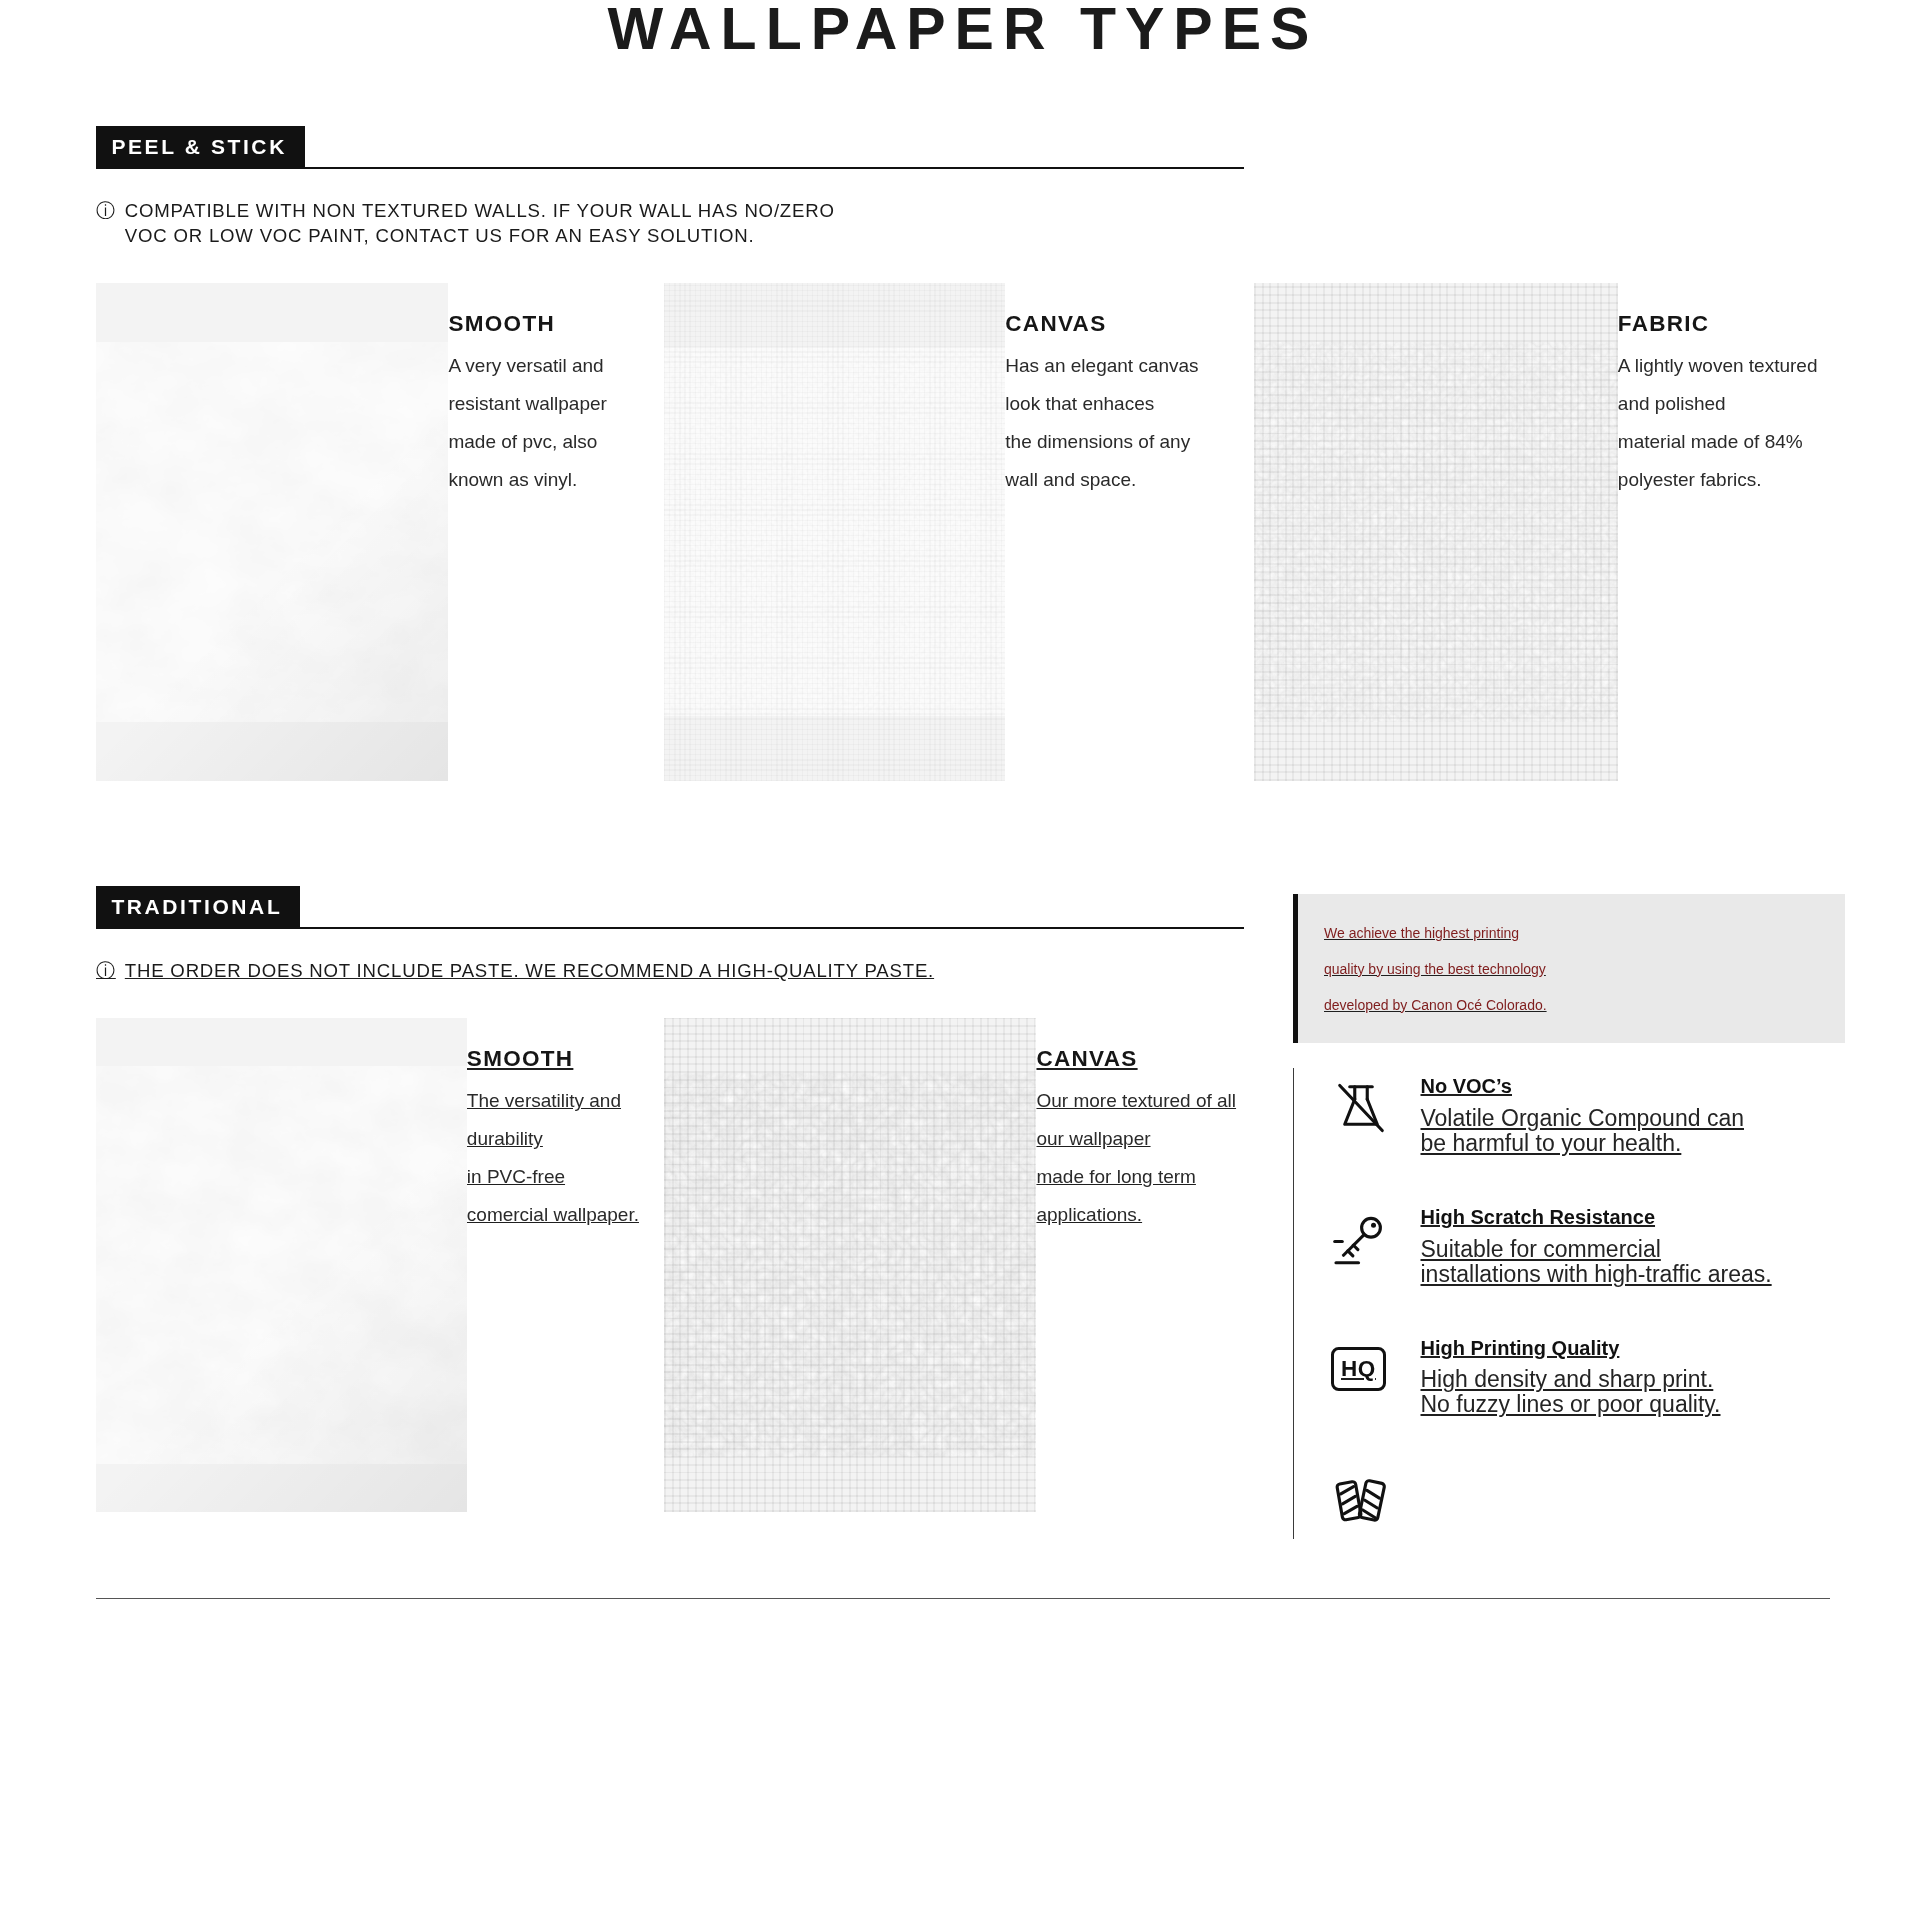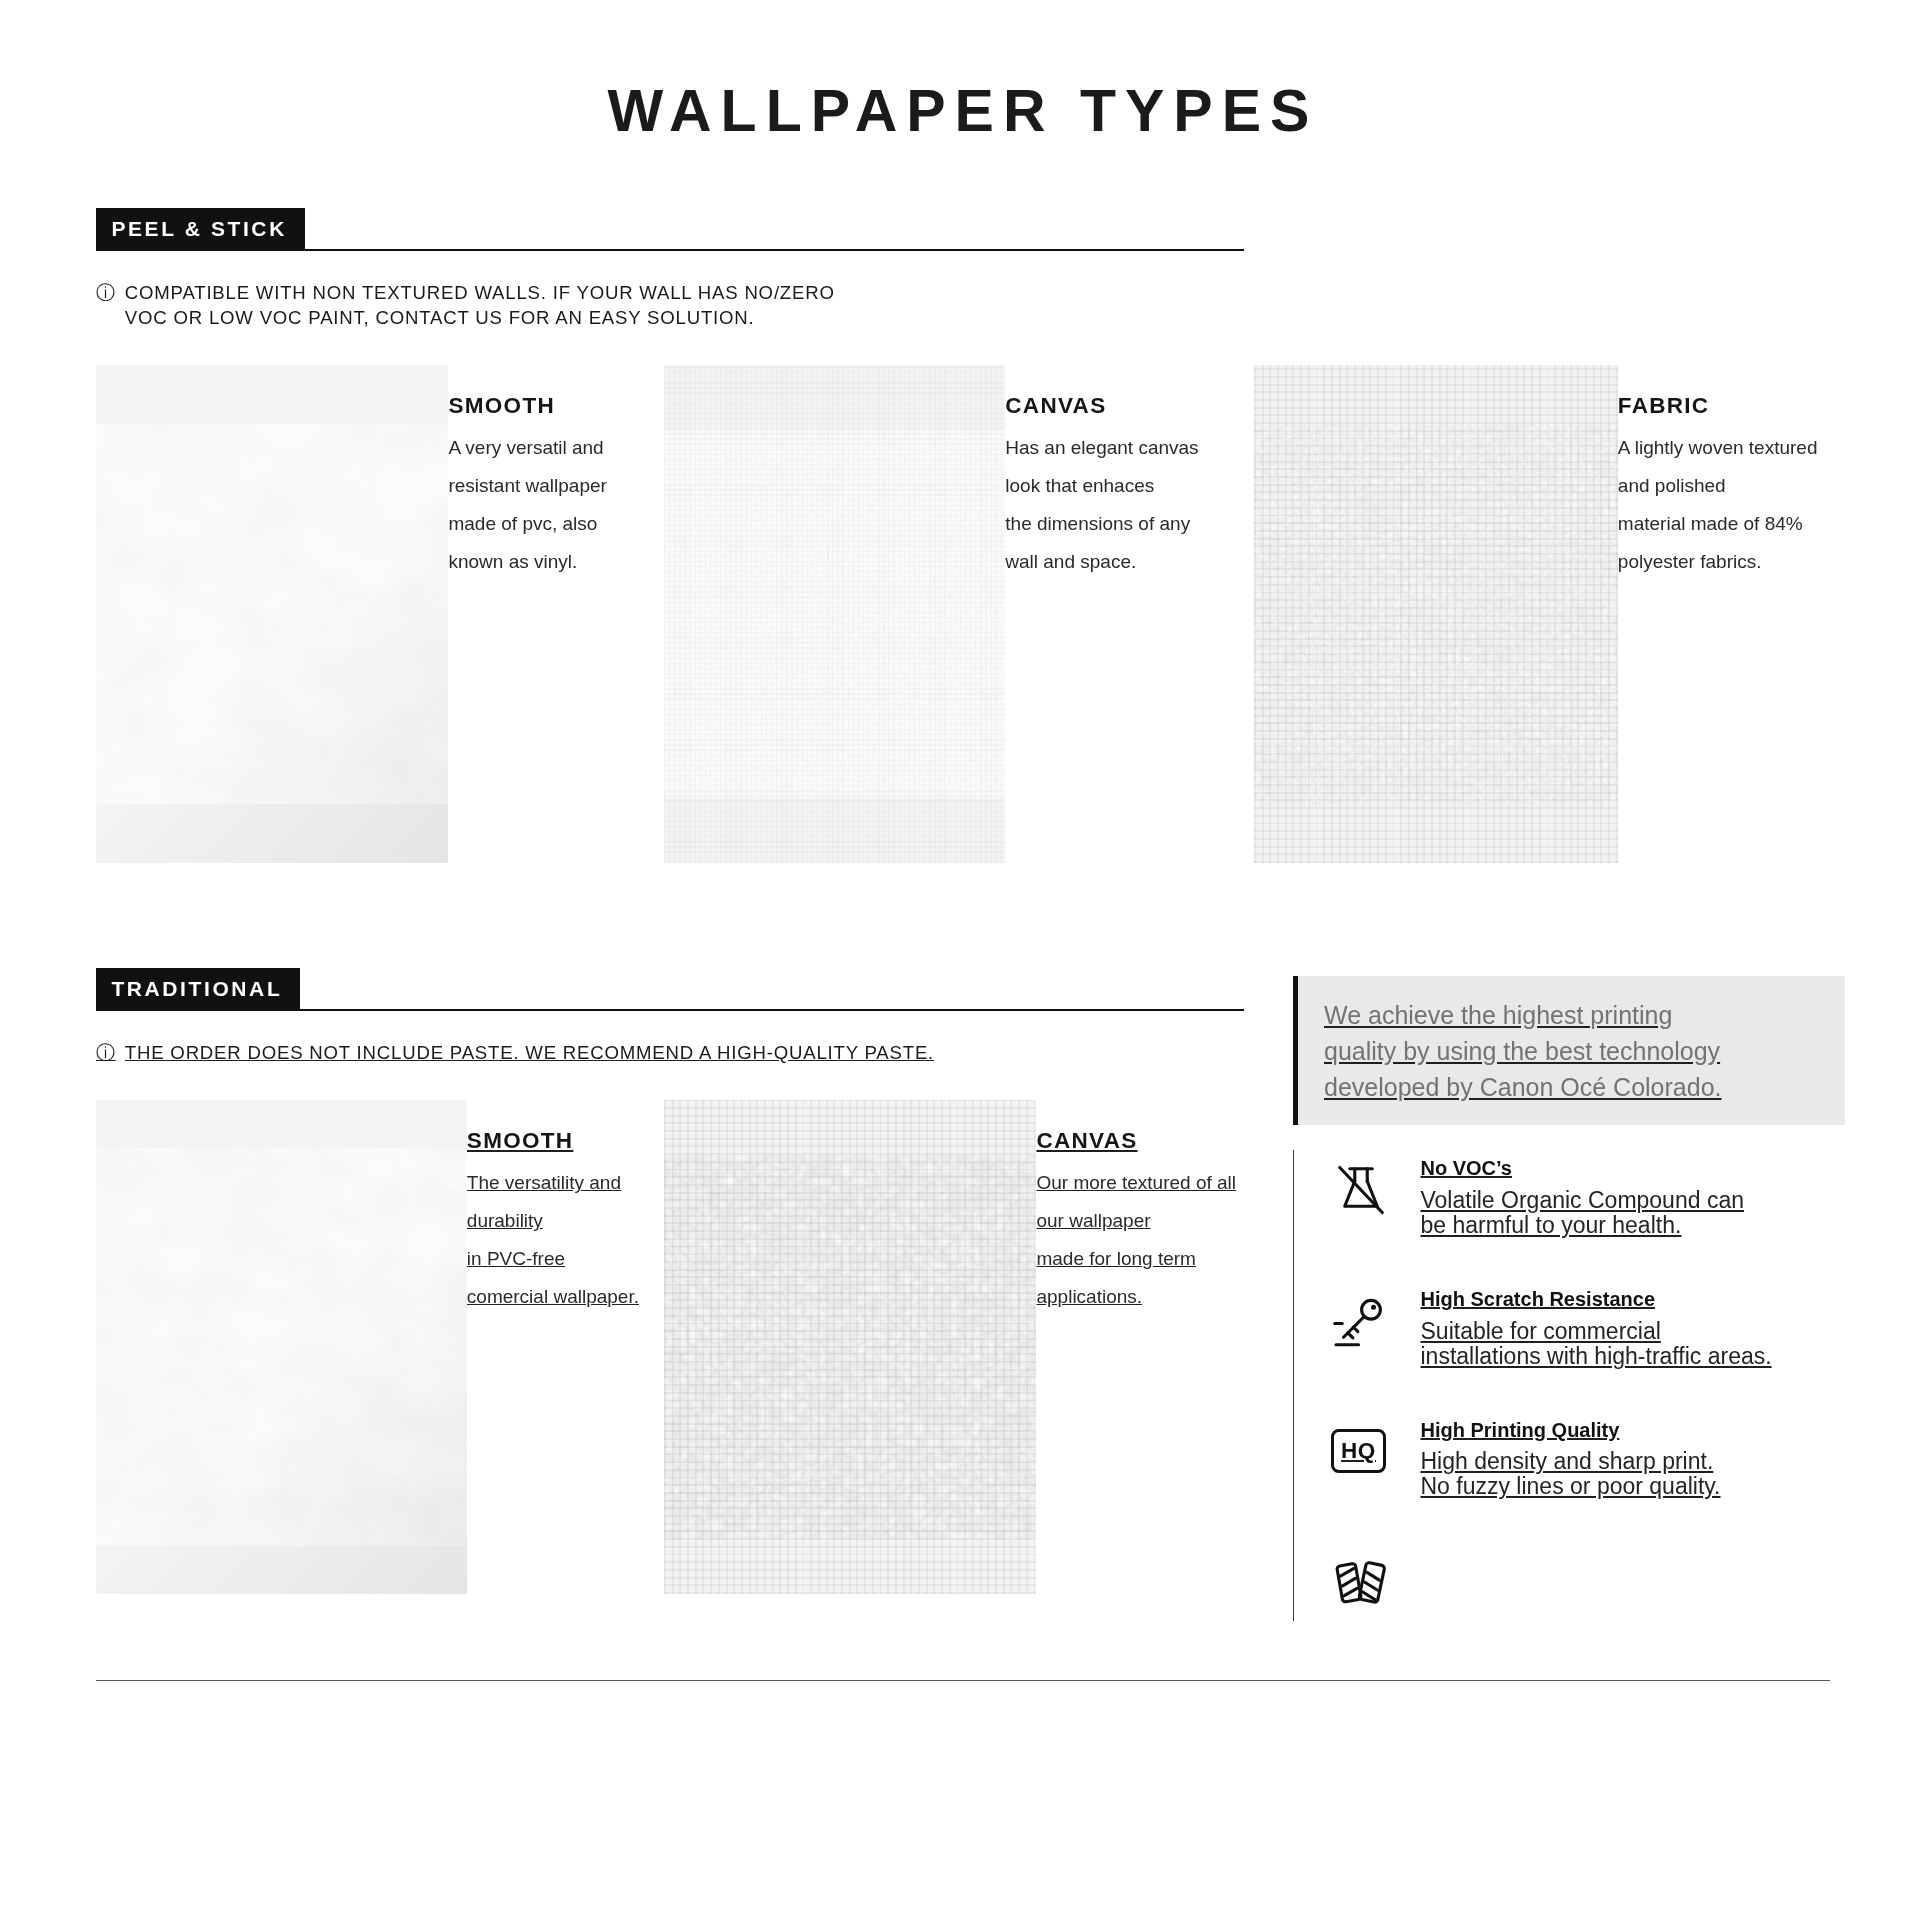--- a/index.html
+++ b/index.html
@@ -2,21 +2,21 @@
 <html style="font-size:10.3px"><head>
 <meta charset="utf-8">
 <style>
   html,body{margin:0;padding:0;background:#ffffff;}
   .page{
     width:1926px;height:1926px;background:#ffffff;position:relative;
     font-family:"Liberation Sans",sans-serif;color:#1f1f1f;overflow:hidden;
   }
   .content{padding:0 96px;}
   .title{
-    padding-top:82px;text-align:center;font-size:59px;font-weight:600;
+    text-align:center;font-size:59px;font-weight:600;
     letter-spacing:9px;color:#1b1b1b;line-height:1;
   }
   
   .section-bar{width:1148px;border-bottom:2.6px solid #111;margin-top:67px;}
   .section-label{
     display:inline-block;background:#111;color:#fff;font-size:21px;font-weight:700;
     letter-spacing:2.6px;padding:9px 18px 7.7px 15.4px;
   }
   .note{
     margin-top:29.5px;display:flex;align-items:flex-start;
@@ -50,21 +50,21 @@
   .caption .cap-desc{
     margin-top:10.3px;font-size:19px;line-height:38px;color:#2a2a2a;white-space:pre-line;
   }
   
   .lower{display:flex;align-items:center;text-decoration:underline;}
   .lower-left{width:1149px;flex:0 0 auto;}
   .lower-left .section-bar{margin-top:78px;}
   .lower-right{width:552px;flex:0 0 auto;margin-left:48px;padding-top:113px;}
   .quality-box{
     background:#e9e9e9;border-left:5.8px solid #111;
-    padding:20.5px 19px 20.5px 26px;font-size:25px;line-height:36px;color:#737373;
+    padding:20.5px 19px 20.5px 26px;font-size:14px;line-height:36px;color:#7f1d1d;
     white-space:pre-line;
   }
   .features{margin-top:24.4px;border-left:1.9px solid #3a3a3a;padding:7.7px 0 2.6px 37px;}
   .feature{display:flex;align-items:flex-start;margin-bottom:50px;}
   .feature:last-child{margin-bottom:6.4px;}
   .f-icon{width:60px;height:60px;flex:0 0 auto;margin-top:2.6px;}
   .f-icon svg{display:block;width:100%;height:100%;}
   .hq-box{
     box-sizing:border-box;width:55px;height:44px;border:3.9px solid #111;border-radius:7.7px;
     display:flex;align-items:center;justify-content:center;

